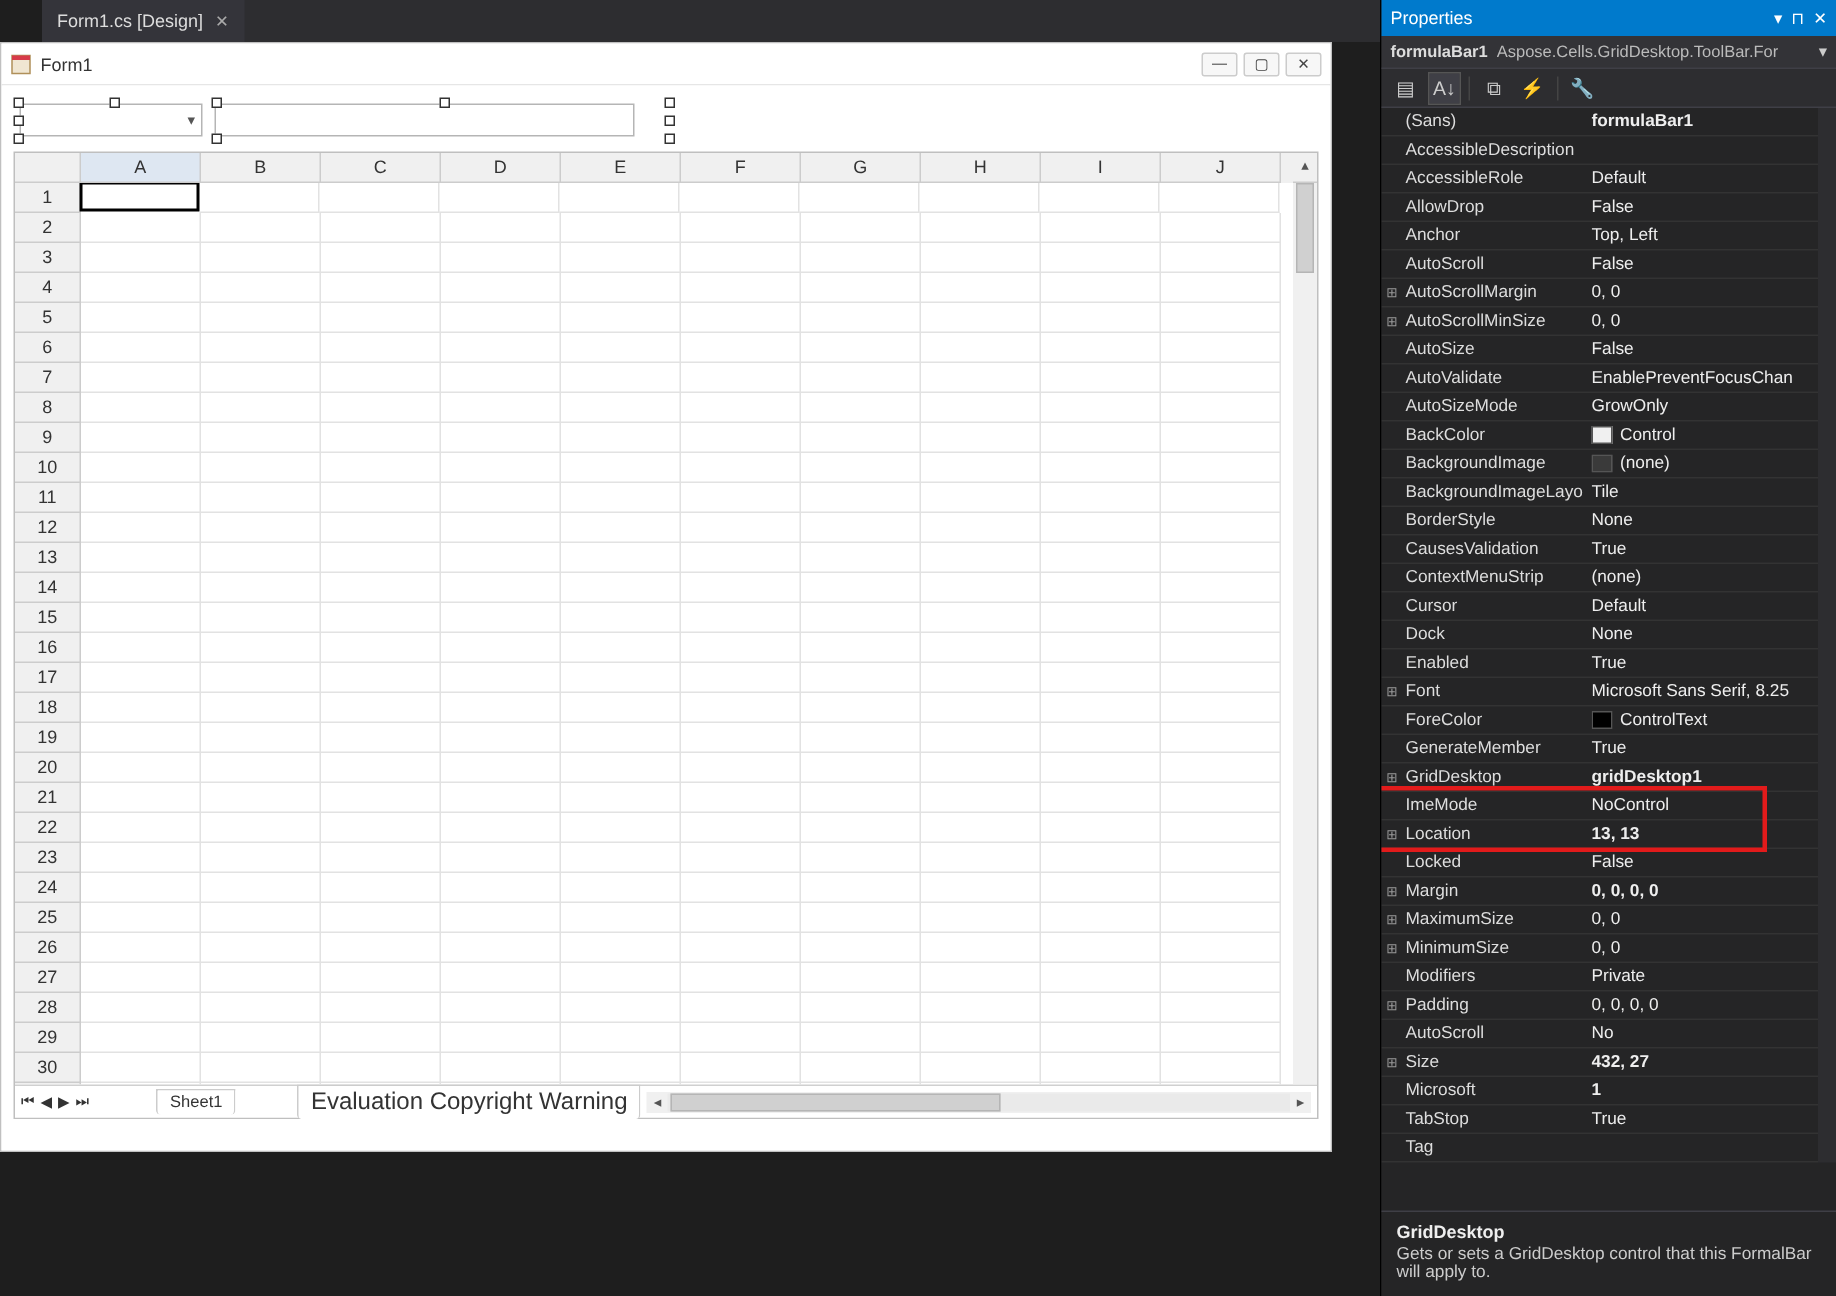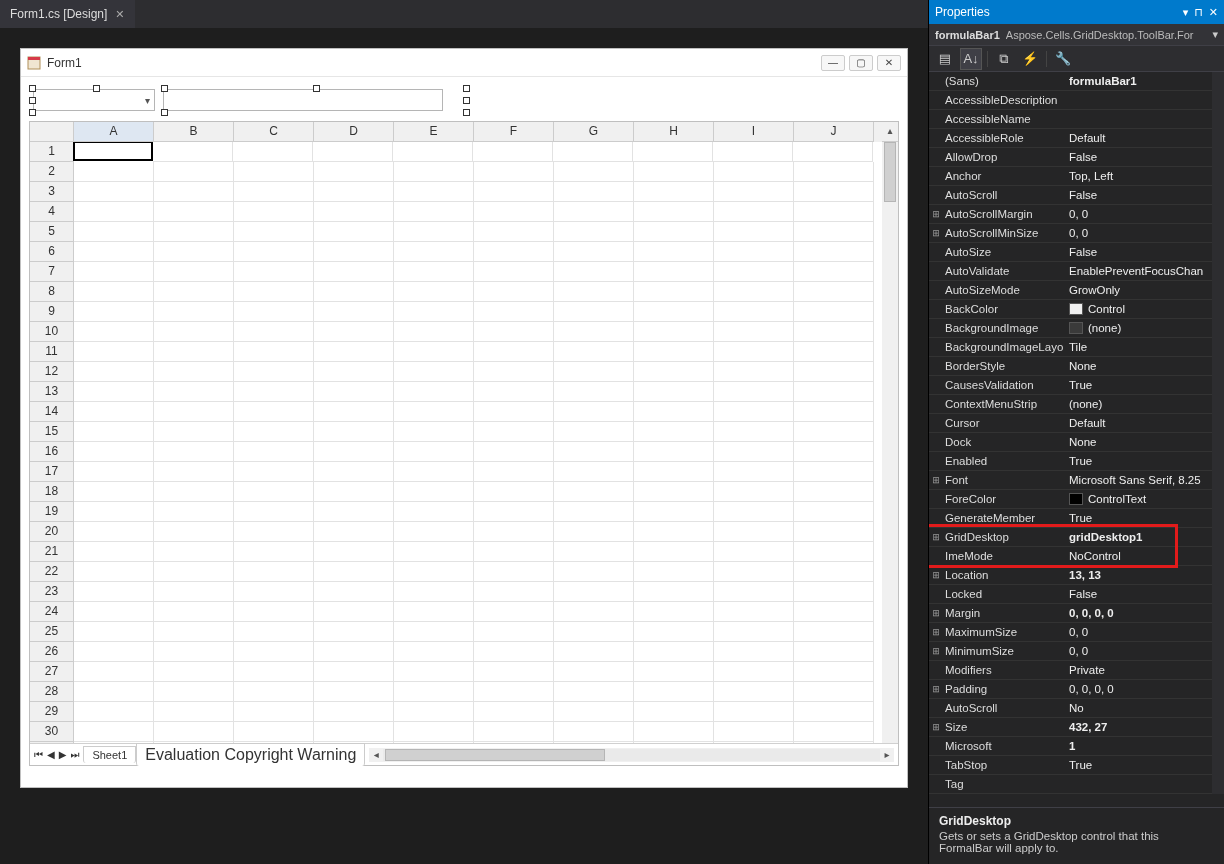--- a/index.html
+++ b/index.html
@@ -12,33 +12,34 @@
   height: 864px;
   overflow: hidden;
 }
 .root { display: flex; width: 100%; height: 100%; }
 .left-pane { flex: 1; display: flex; flex-direction: column; background: #1e1e1e; }
 .tabstrip {
   height: 28px;
   background: #2d2d30;
   display: flex;
   align-items: stretch;
+  margin-left: 28px;
 }
 .tab {
   display: flex; align-items: center; gap: 8px;
   padding: 0 10px;
   background: #34343a;
   color: #ddd;
   font-size: 12px;
 }
 .tab .x { color: #aaa; font-size: 11px; }
 .designer-area {
   flex: 1;
   background: #1e1e1e;
-  padding: 20px;
+  padding: 0;
   position: relative;
 }
 .form-window {
   width: 888px;
   height: 740px;
   background: #fff;
   border: 1px solid #c0c0c0;
   display: flex;
   flex-direction: column;
   box-shadow: 0 0 0 1px #eee inset;
@@ -125,20 +126,21 @@
 .grid-footer {
   height: 22px; display: flex; align-items: center;
   background: #fff; border-top: 1px solid #d0d0d0;
 }
 .sheet-nav { display: flex; gap: 4px; padding: 0 4px; color: #333; }
 .sheet-nav span { font-size: 10px; }
 .sheet-tab {
   padding: 2px 8px; font-size: 11px; color: #333;
   background: #fff; border: 1px solid #ccc; border-bottom: none;
   border-radius: 0 0 3px 3px;
+  margin-left: 41px;
 }
 .sheet-tab.warn { font-size: 16px; }
 .hscroll { flex: 1; height: 14px; background: #f0f0f0; margin: 0 4px; position: relative; display: flex; align-items: center; }
 .hscroll .lbtn, .hscroll .rbtn { width: 14px; text-align: center; color: #555; font-size: 10px; }
 .hscroll .track { flex: 1; height: 12px; background: #eaeaea; position: relative; }
 .hscroll .thumb { position: absolute; left: 2px; top: 0; bottom: 0; width: 220px; background: #d0d0d0; border: 1px solid #b5b5b5; }
 
 
 .props-panel {
   width: 304px;
@@ -744,27 +746,20 @@
             </div>
             <div class="prop-row">
               <div class="prop-expand"></div>
               <div class="prop-name">AccessibleDescription</div>
               <div class="prop-value">
                 <span></span>
               </div>
             </div>
             <div class="prop-row">
               <div class="prop-expand"></div>
-              <div class="prop-name">AccessibleName</div>
-              <div class="prop-value">
-                <span></span>
-              </div>
-            </div>
-            <div class="prop-row">
-              <div class="prop-expand"></div>
               <div class="prop-name">AccessibleRole</div>
               <div class="prop-value">
                 <span>Default</span>
               </div>
             </div>
             <div class="prop-row">
               <div class="prop-expand"></div>
               <div class="prop-name">AllowDrop</div>
               <div class="prop-value">
                 <span>False</span>

